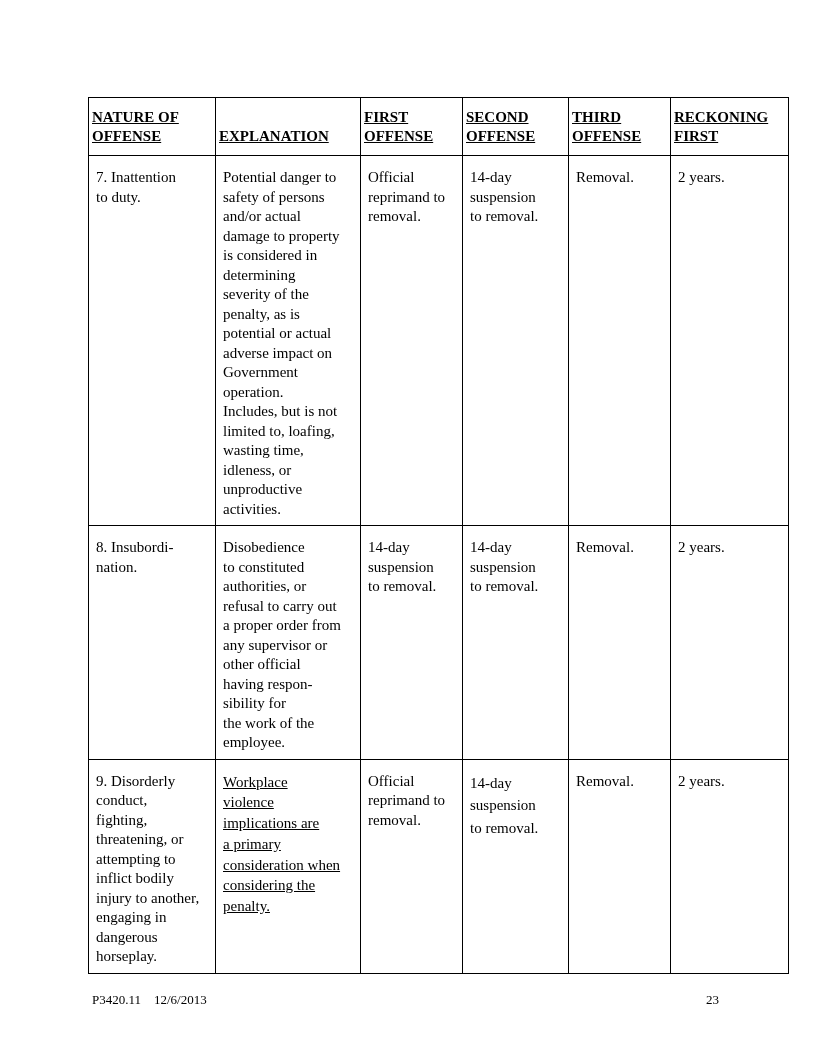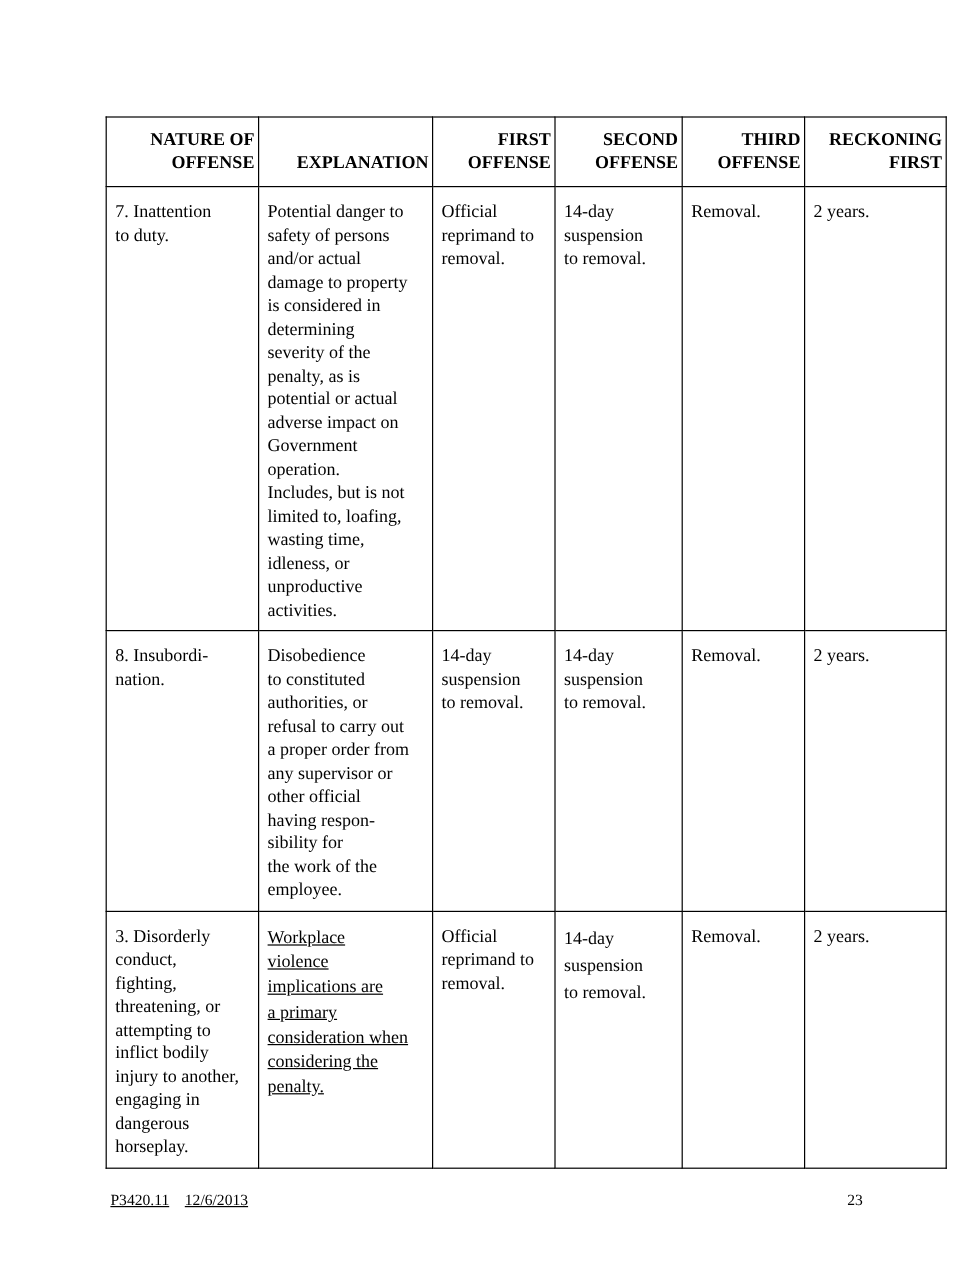--- a/index.html
+++ b/index.html
@@ -23,25 +23,26 @@
   }
   .offense-table th,
   .offense-table td {
     border: 1px solid #000000;
     font-size: 15px;
     white-space: pre-line;
     overflow: hidden;
   }
   .offense-table th {
     font-weight: bold;
-    text-align: right;
+    text-align: left;
     vertical-align: bottom;
     padding: 4px 3px 9px 3px;
     line-height: 19px;
     height: 58px;
+    text-decoration: underline;
   }
   .offense-table td {
     vertical-align: top;
     text-align: left;
     padding: 12px 4px 6px 7px;
     line-height: 19.5px;
   }
   tr.row-7 td { height: 355px; margin-left: 38px; }
   tr.row-8 td { height: 217px; margin-left: 28px; }
   tr.row-9 td { height: 206px; }
@@ -52,21 +53,21 @@
     position: absolute;
     left: 92px;
     top: 992px;
     width: 627px;
     display: flex;
     justify-content: space-between;
     align-items: baseline;
     font-size: 13px;
     line-height: 15px;
   }
-  .footer-left { display: flex; text-decoration: underline; }
+  .footer-left { display: flex; }
   .footer-date { margin-left: 13px; }
 </style>
 </head>
 <body>
 
 <table class="offense-table">
   <colgroup>
     <col style="width:127px">
     <col style="width:145px">
     <col style="width:102px">
@@ -137,21 +138,21 @@
       <td>14-day
 suspension
 to removal.</td>
       <td>14-day
 suspension
 to removal.</td>
       <td>Removal.</td>
       <td>2 years.</td>
     </tr>
     <tr class="row-9">
-      <td>3. Disorderly
+      <td>9. Disorderly
 conduct,
 fighting,
 threatening, or
 attempting to
 inflict bodily
 injury to another,
 engaging in
 dangerous
 horseplay.</td>
       <td class="lh-20">Workplace

